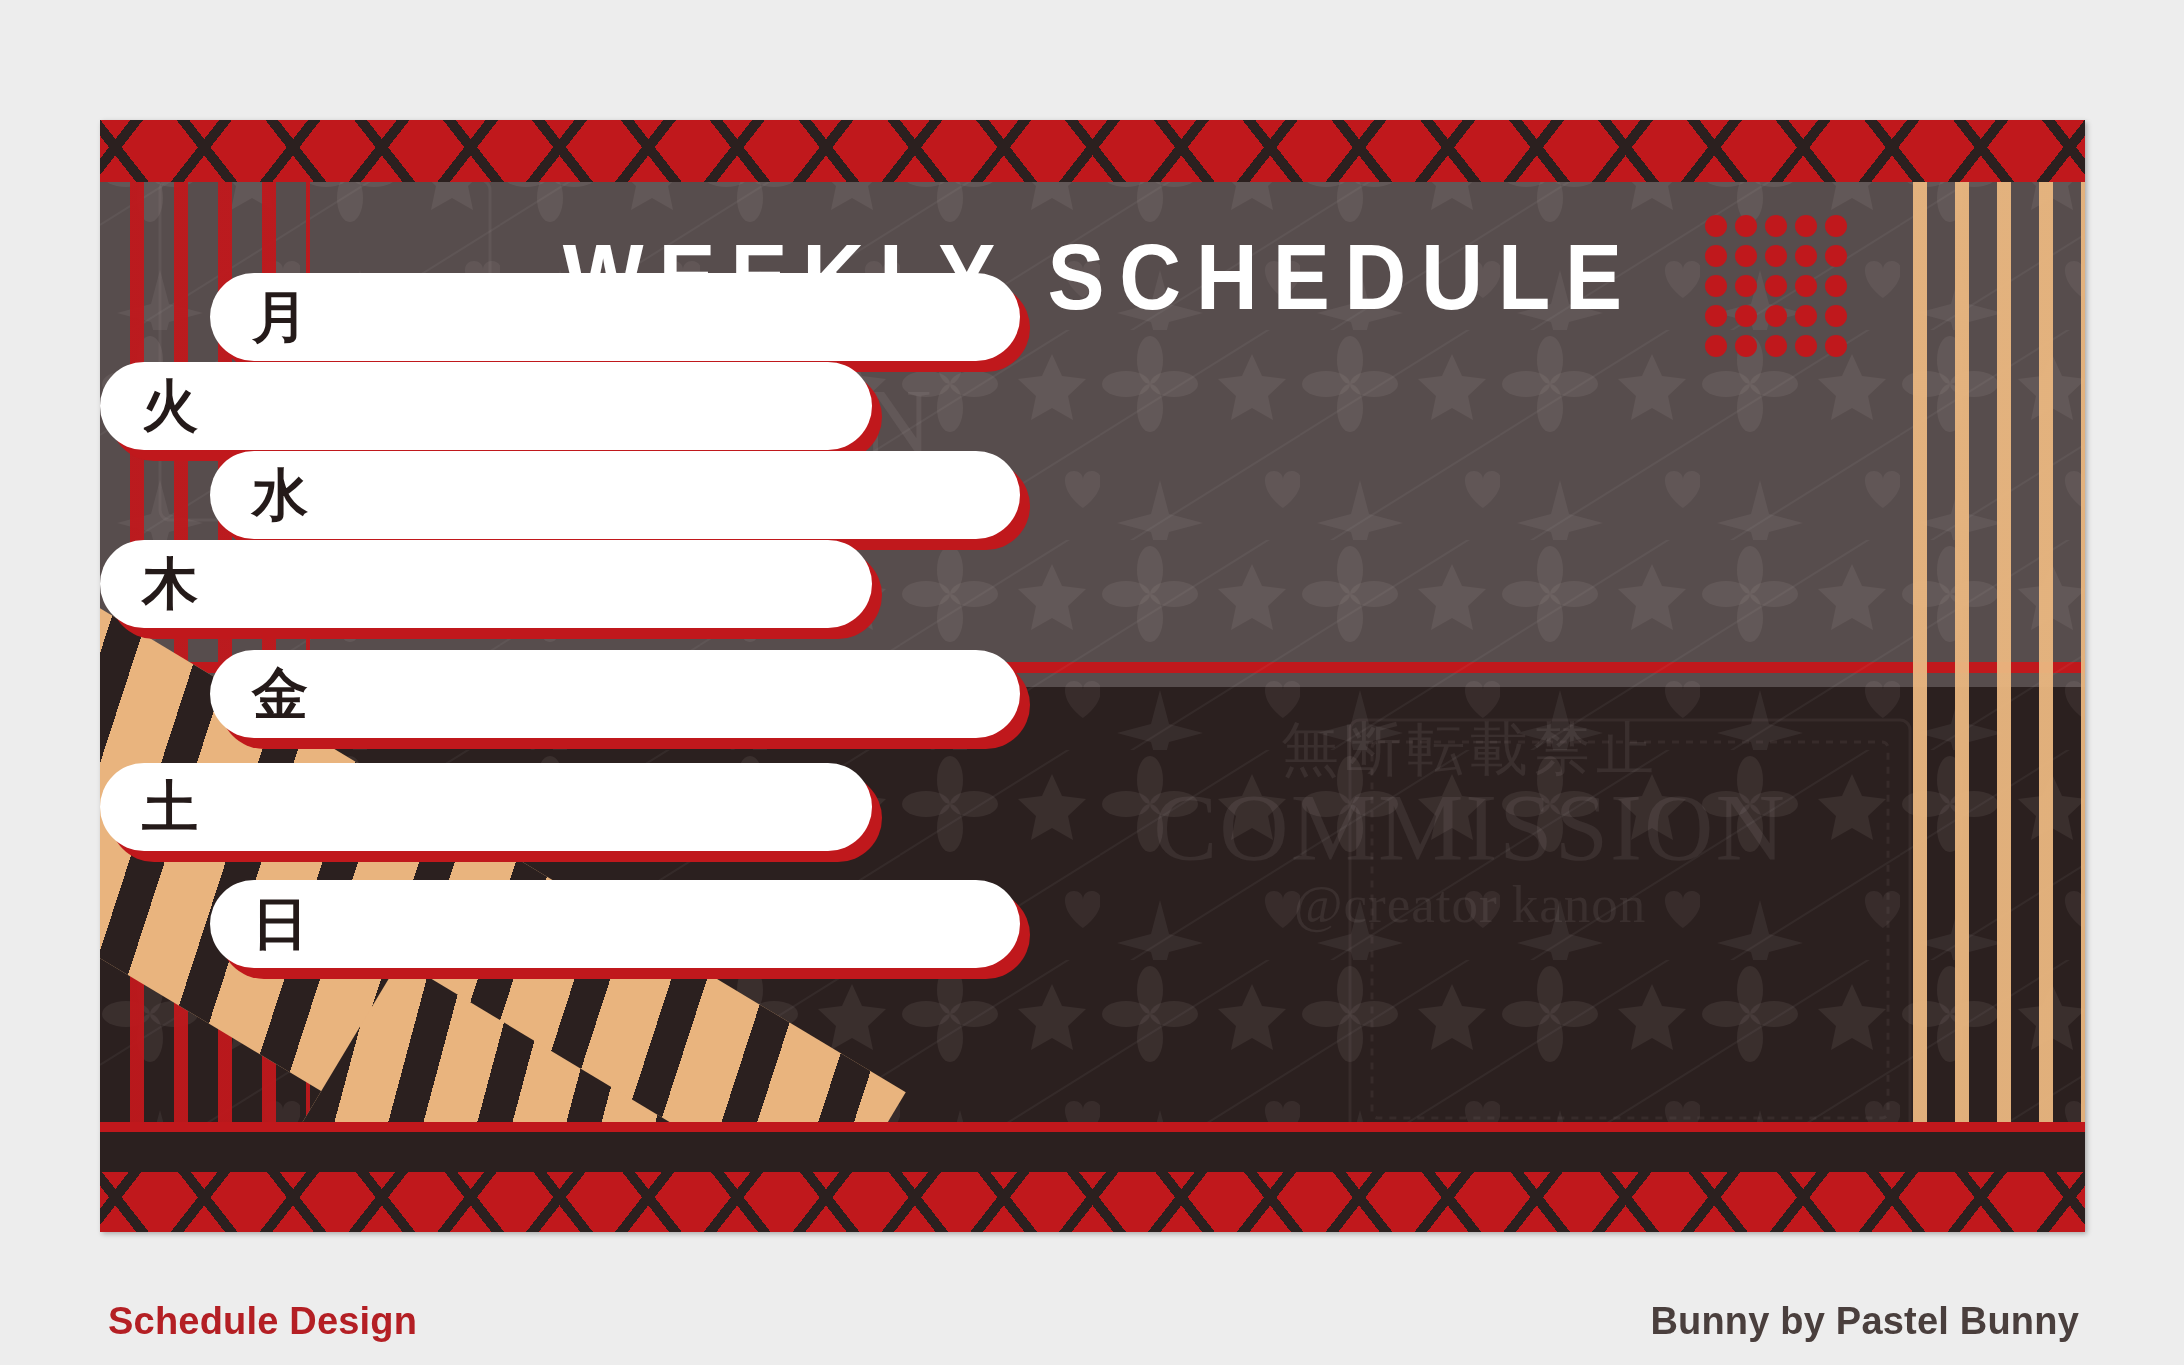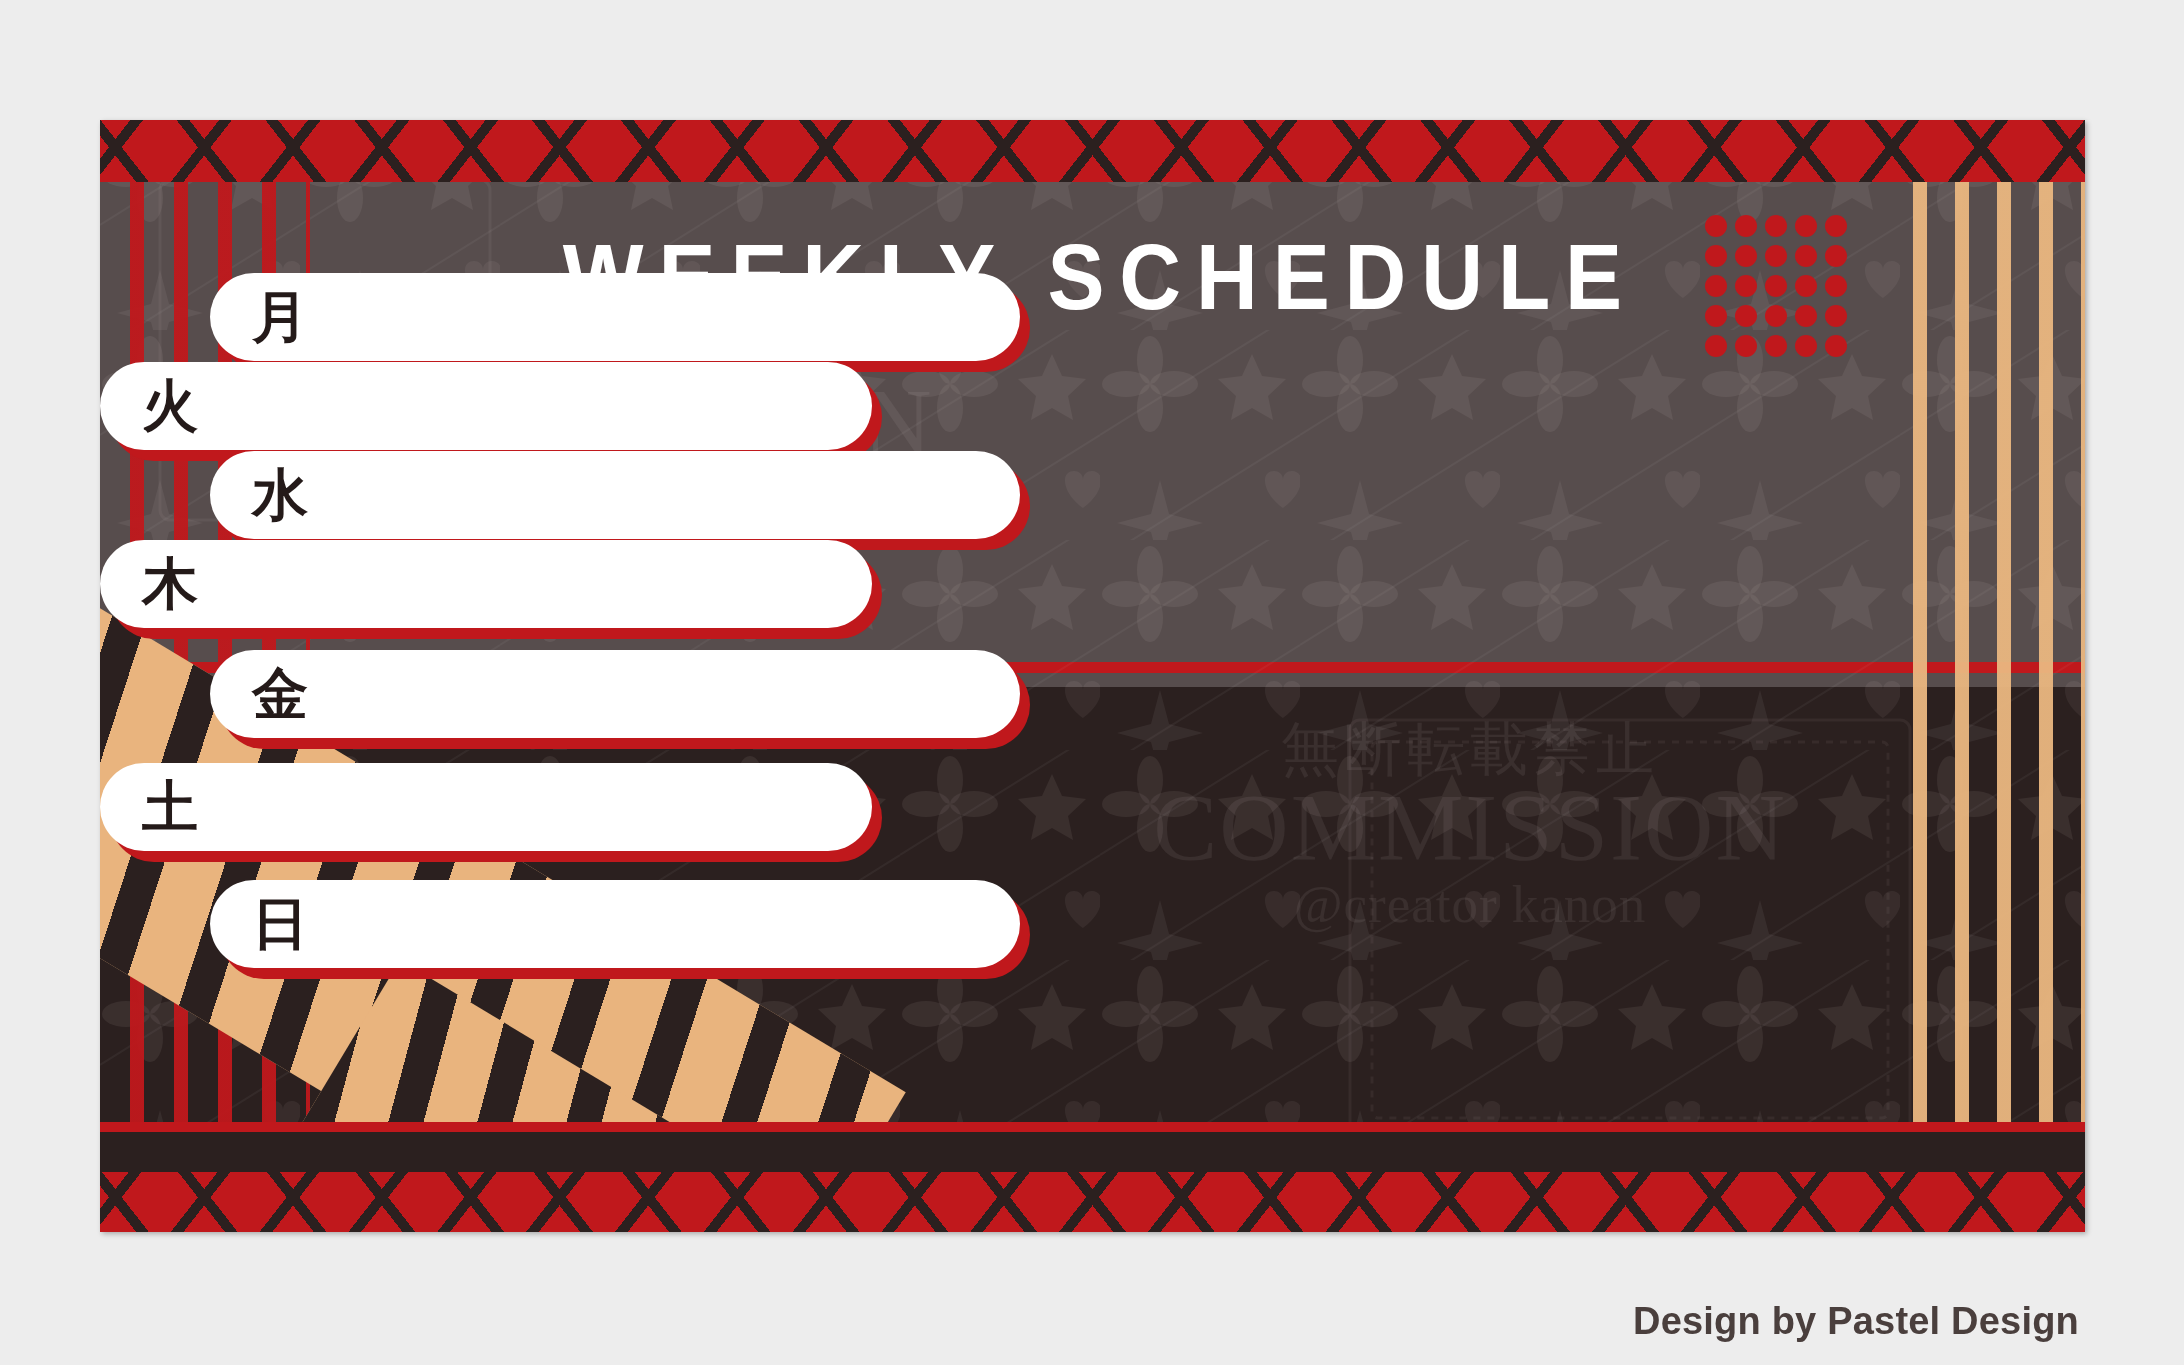--- a/index.html
+++ b/index.html
@@ -396,15 +396,16 @@
 
     </div>
 
     <div class="bottom-red-rule"></div>
     <div class="bottom-dark-band"></div>
     <div class="border-x top"></div>
     <div class="border-x bottom"></div>
 
   </div>
 
-  <div id="footer-right">Design by Pastel Design</div>
+  <div id="footer-left">Schedule Design</div>
+  <div id="footer-right">Bunny by Pastel Bunny</div>
 
 </div>
 
 </body></html>

